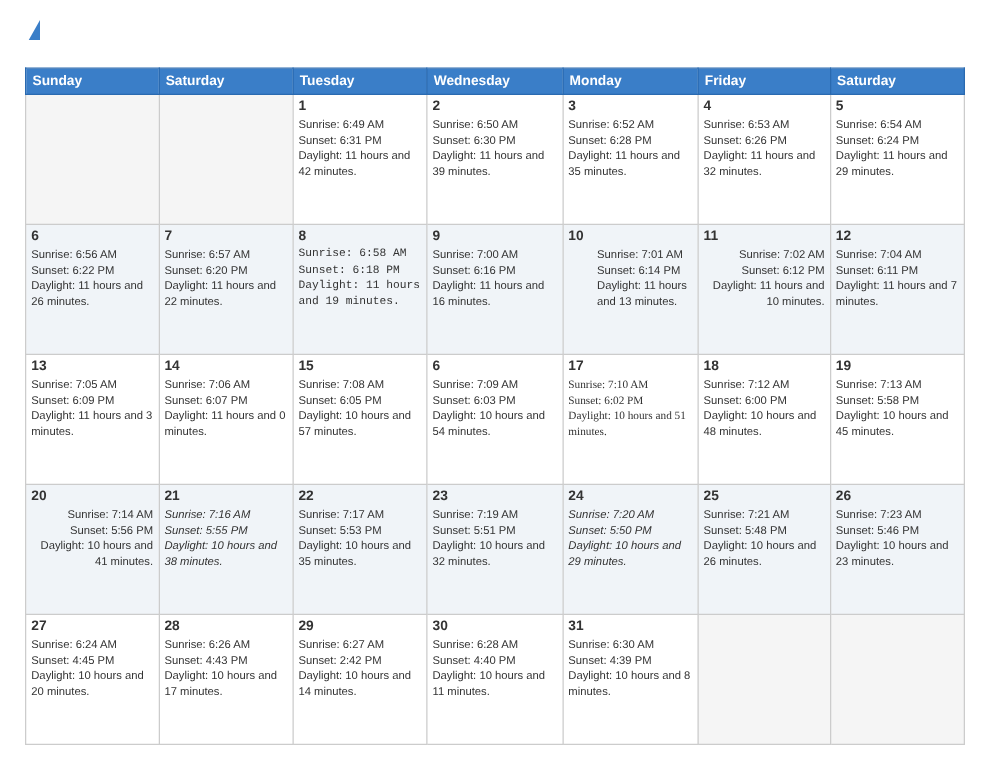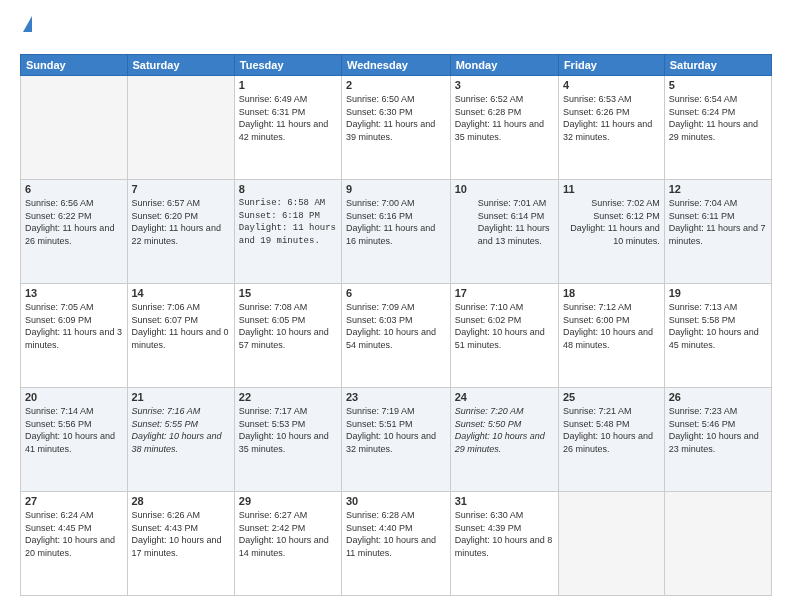--- a/index.html
+++ b/index.html
@@ -220,41 +220,41 @@
 Daylight: 10 hours and 57 minutes.</div>
           </td>
           <td>
             <span class="day-num">6</span>
             <div class="day-info" style="white-space: pre-line;">Sunrise: 7:09 AM
 Sunset: 6:03 PM
 Daylight: 10 hours and 54 minutes.</div>
           </td>
           <td>
             <span class="day-num">17</span>
-            <div class="day-info" style="white-space: pre-line;">Sunrise: 7:10 AM
+            <div class="day-info" style="white-space: pre-line; font-family: Liberation Serif, serif;">Sunrise: 7:10 AM
 Sunset: 6:02 PM
 Daylight: 10 hours and 51 minutes.</div>
           </td>
           <td>
             <span class="day-num">18</span>
             <div class="day-info" style="white-space: pre-line;">Sunrise: 7:12 AM
 Sunset: 6:00 PM
 Daylight: 10 hours and 48 minutes.</div>
           </td>
           <td>
             <span class="day-num">19</span>
             <div class="day-info" style="white-space: pre-line;">Sunrise: 7:13 AM
 Sunset: 5:58 PM
 Daylight: 10 hours and 45 minutes.</div>
           </td>
         </tr>
         <tr class="row-shaded">
           <td>
             <span class="day-num">20</span>
-            <div class="day-info" style="white-space: pre-line;">Sunrise: 7:14 AM
+            <div class="day-info" style="white-space: pre-line; text-align: right;">Sunrise: 7:14 AM
 Sunset: 5:56 PM
 Daylight: 10 hours and 41 minutes.</div>
           </td>
           <td>
             <span class="day-num">21</span>
             <div class="day-info" style="white-space: pre-line; font-style: italic;">Sunrise: 7:16 AM
 Sunset: 5:55 PM
 Daylight: 10 hours and 38 minutes.</div>
           </td>
           <td>

